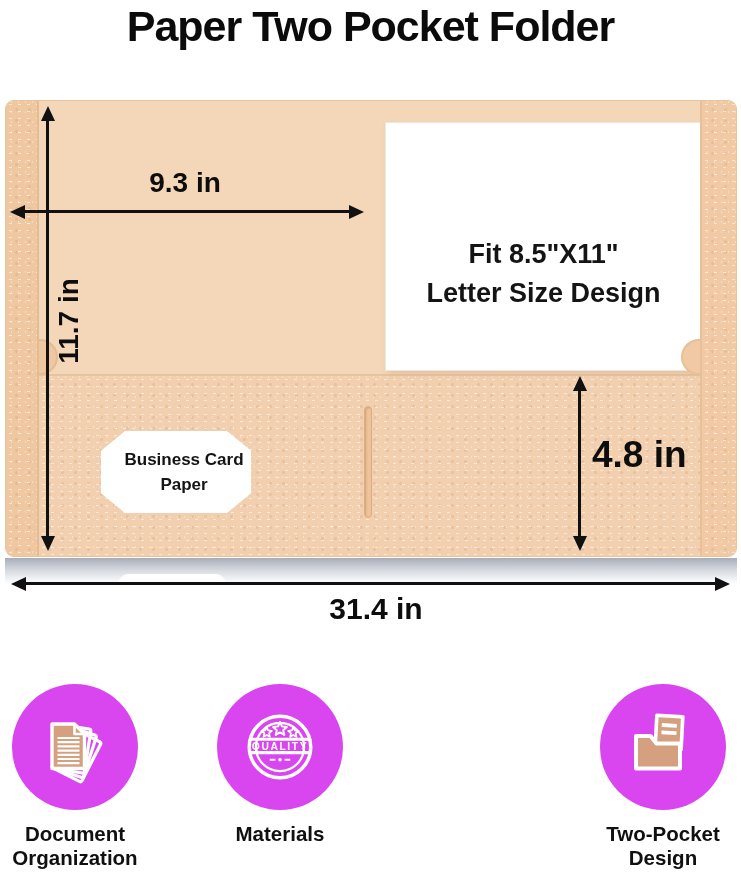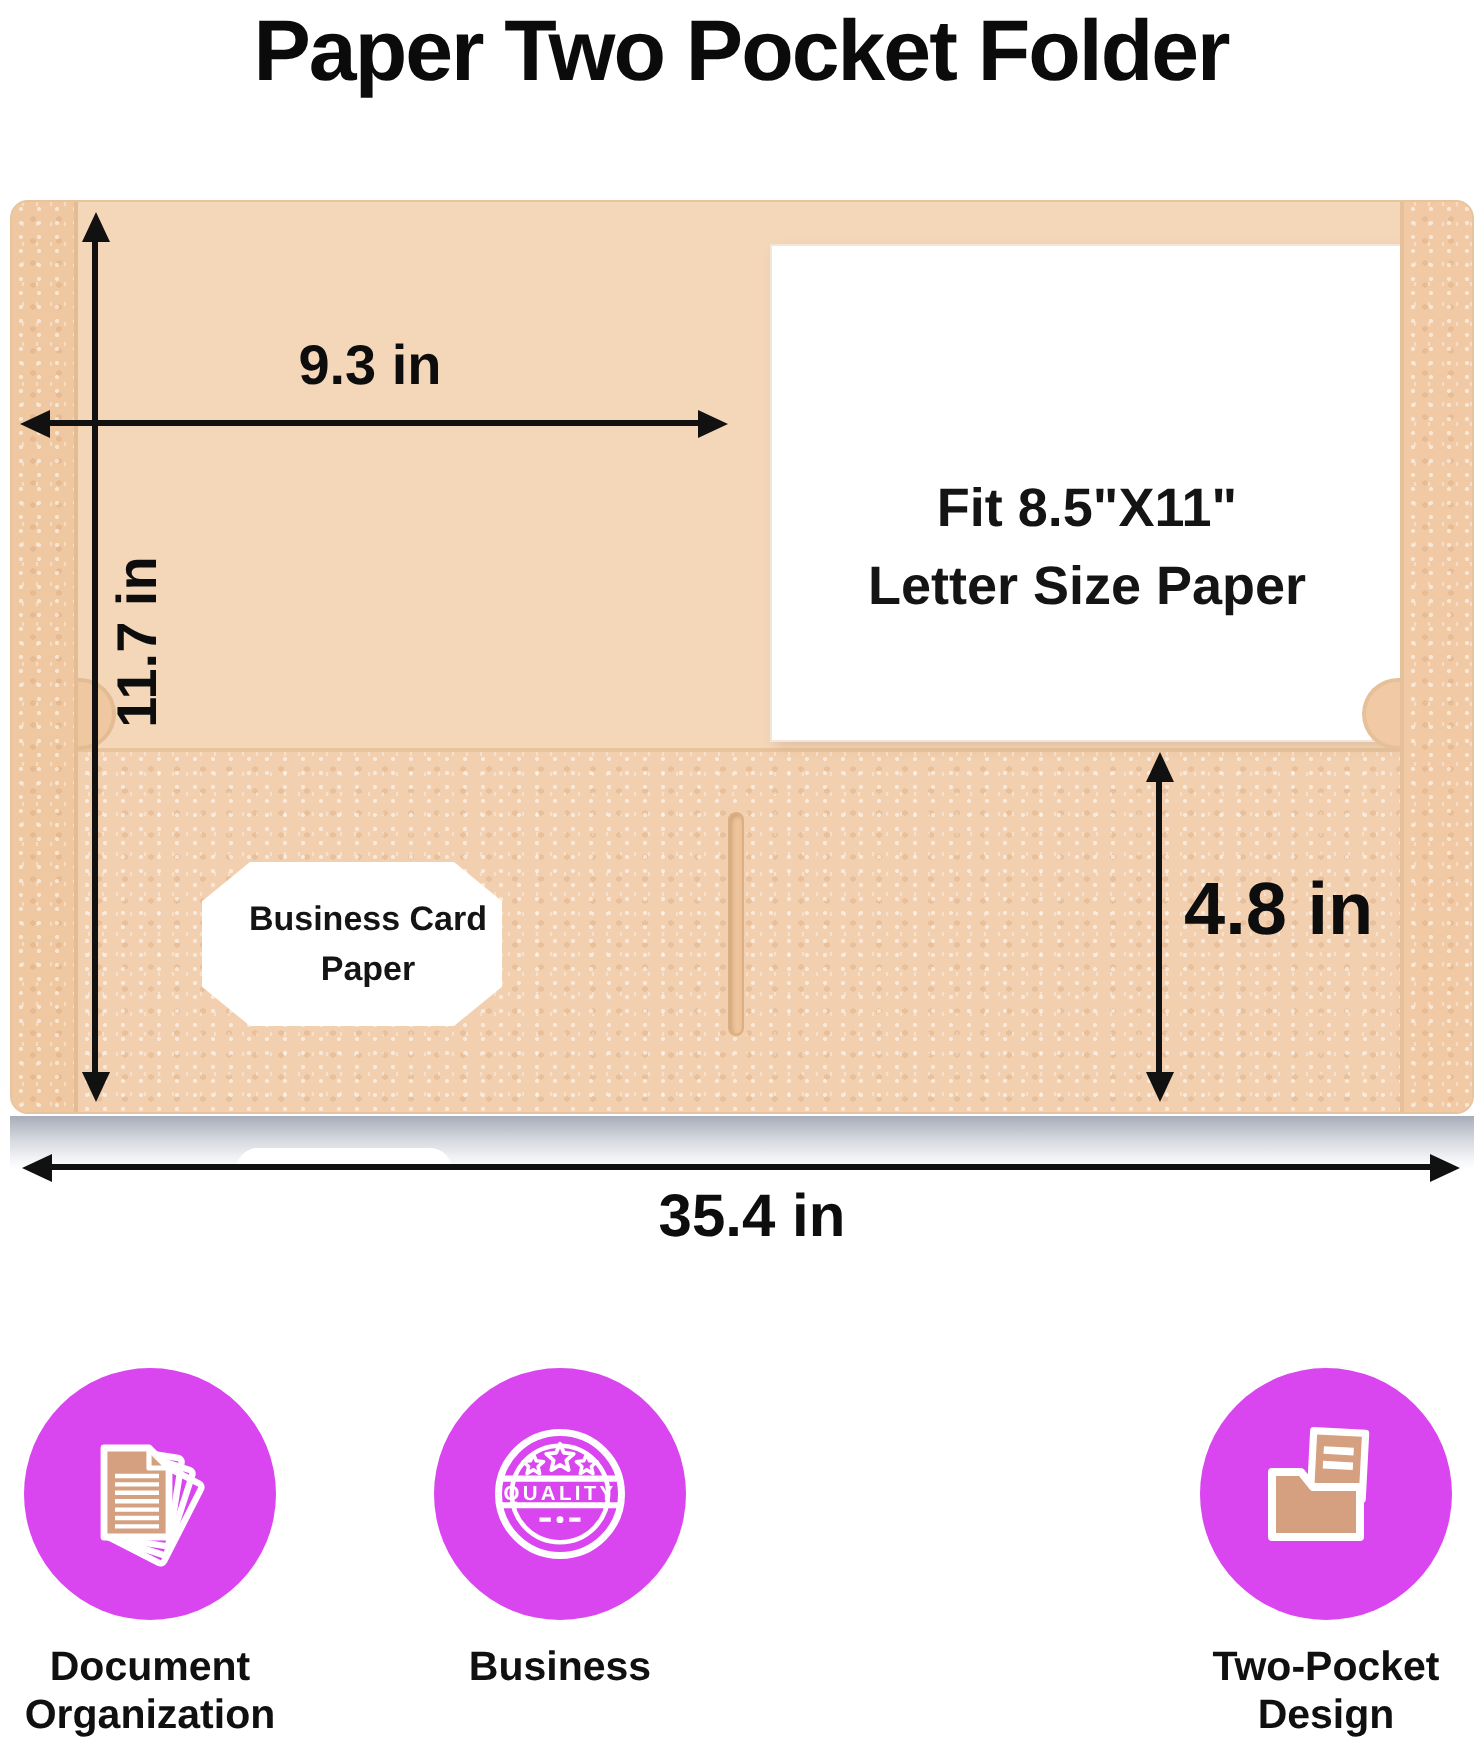--- a/index.html
+++ b/index.html
@@ -80,21 +80,21 @@
 <body>
 
 <div class="page">
 
   <h1 class="title">Paper Two Pocket Folder</h1>
 
   <div class="folder">
     <div class="pocket speckle"></div>
     <div class="paper">
       <div>Fit 8.5"X11"</div>
-      <div>Letter Size Paper</div>
+      <div>Letter Size Design</div>
     </div>
     <div class="spine speckle"></div>
     <div class="rstrip speckle"></div>
     <div class="notch notch-left speckle"></div>
     <div class="notch notch-right speckle"></div>
     <div class="slit"></div>
     <div class="bcs">
       <div>Business Card</div>
       <div>Paper</div>
     </div>
@@ -106,21 +106,21 @@
   <div class="v-arrow" style="left:46px; top:114px; height:429px;"></div>
   <div class="dim dim-117">11.7 in</div>
 
   <div class="v-arrow" style="left:578px; top:384px; height:159px;"></div>
   <div class="dim dim-48">4.8 in</div>
 
   <div class="shadow-strip"></div>
   <div class="base-sheet"></div>
 
   <div class="h-arrow" style="left:19px; top:582px; width:703px;"></div>
-  <div class="dim dim-187">35.4 in</div>
+  <div class="dim dim-187">31.4 in</div>
 
   <div class="feature f1">
     <div class="circle">
       <svg width="80" height="80" viewBox="0 0 80 80">
         <g fill="none" stroke="#fff" stroke-width="3.2" stroke-linejoin="round">
           <rect x="17" y="17" width="32.5" height="44.5" rx="2" transform="rotate(27 19 61.5)"></rect>
           <rect x="17" y="17" width="32.5" height="44.5" rx="2" transform="rotate(18 19 61.5)"></rect>
           <rect x="17" y="17" width="32.5" height="44.5" rx="2" transform="rotate(9 19 61.5)"></rect>
         </g>
         <path d="M17 17 H39.5 L49.5 27 V61.5 H17 Z" fill="#d5a07f" stroke="#fff" stroke-width="3.4" stroke-linejoin="round"></path>
@@ -142,21 +142,21 @@
         <path d="M11 32.5 H69 M11 45.5 H69" stroke="#fff" stroke-width="3"></path>
         <path d="M40 15.5 L41.9 19.9 L46.7 20.4 L43.1 23.6 L44.2 28.3 L40 25.8 L35.8 28.3 L36.9 23.6 L33.3 20.4 L38.1 19.9 Z" fill="none" stroke="#fff" stroke-width="1.9" stroke-linejoin="round"></path>
         <path d="M27 20.5 L28.4 23.8 L32 24.2 L29.3 26.6 L30.1 30.1 L27 28.2 L23.9 30.1 L24.7 26.6 L22 24.2 L25.6 23.8 Z" fill="none" stroke="#fff" stroke-width="1.7" stroke-linejoin="round"></path>
         <path d="M53 20.5 L54.4 23.8 L58 24.2 L55.3 26.6 L56.1 30.1 L53 28.2 L49.9 30.1 L50.7 26.6 L48 24.2 L51.6 23.8 Z" fill="none" stroke="#fff" stroke-width="1.7" stroke-linejoin="round"></path>
         <text x="40" y="42.8" text-anchor="middle" fill="#fff" font-size="10" font-weight="bold" letter-spacing="1.6" font-family="Liberation Sans, sans-serif">QUALITY</text>
         <path d="M30 52.5 H35.5 M44.5 52.5 H50" stroke="#fff" stroke-width="2"></path>
         <circle cx="40" cy="52.5" r="1.7" fill="#fff"></circle>
       </svg>
     </div>
     <div class="label">
-      <div>Business</div>
+      <div>Materials</div>
     </div>
   </div>
 
 
   <div class="feature f4">
     <div class="circle">
       <svg width="80" height="80" viewBox="0 0 80 80">
         <g transform="rotate(3 46 25)">
           <rect x="33" y="9" width="26" height="33" fill="#d5a07f" stroke="#fff" stroke-width="3.6" stroke-linejoin="round"></rect>
           <rect x="38.5" y="16.5" width="15" height="3.8" fill="#fff"></rect>

